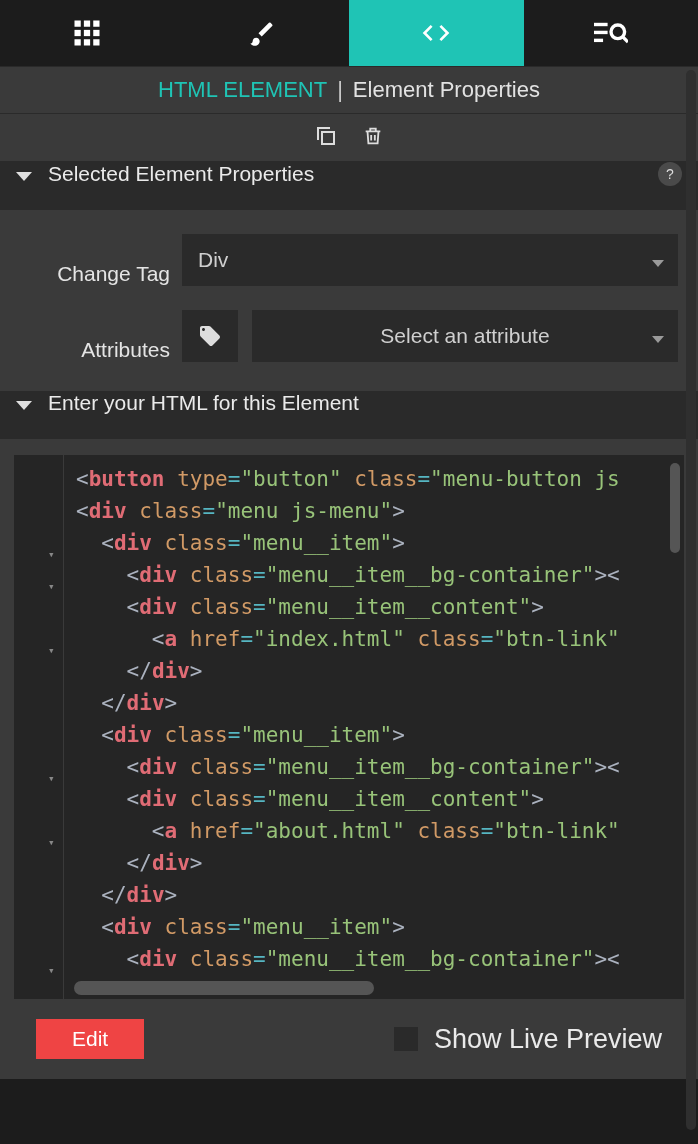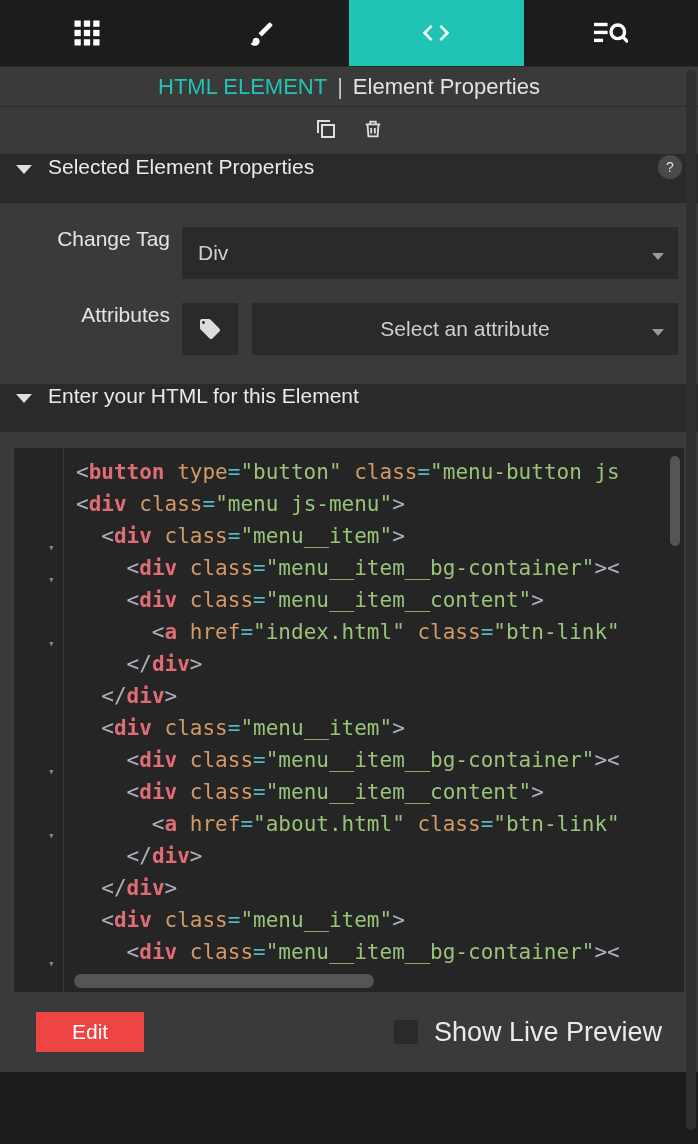--- a/index.html
+++ b/index.html
@@ -26,21 +26,21 @@
     cursor: pointer;
   }
   .top-tab.active {
     background: #1fc4b5;
   }
   .top-tab svg { fill: #fff; }
   .top-tab.active svg { fill: #fff; }
 
   
   .breadcrumb {
-    height: 41px;
+    height: 48px;
     background: #3a3a3a;
     display: flex;
     align-items: center;
     justify-content: center;
     font-size: 22px;
     border-top: 1px solid #2a2a2a;
     border-bottom: 1px solid #2a2a2a;
   }
   .bc-element { color: #1fc4b5; font-weight: 500; }
   .bc-sep { color: #c8c8c8; margin: 0 10px; }
@@ -78,21 +78,21 @@
     display: flex; align-items: center; justify-content: center;
   }
 
   
   .props-body {
     background: #3a3a3a;
     padding: 24px 20px 28px 20px;
   }
   .prop-row {
     display: flex;
-    align-items: flex-start;
+    align-items: flex-end;
     margin-bottom: 24px;
     gap: 12px;
   }
   .prop-row:last-child { margin-bottom: 1px; }
   .prop-label {
     width: 150px;
     text-align: right;
     font-size: 21px;
     color: #e4e4e4;
   }

